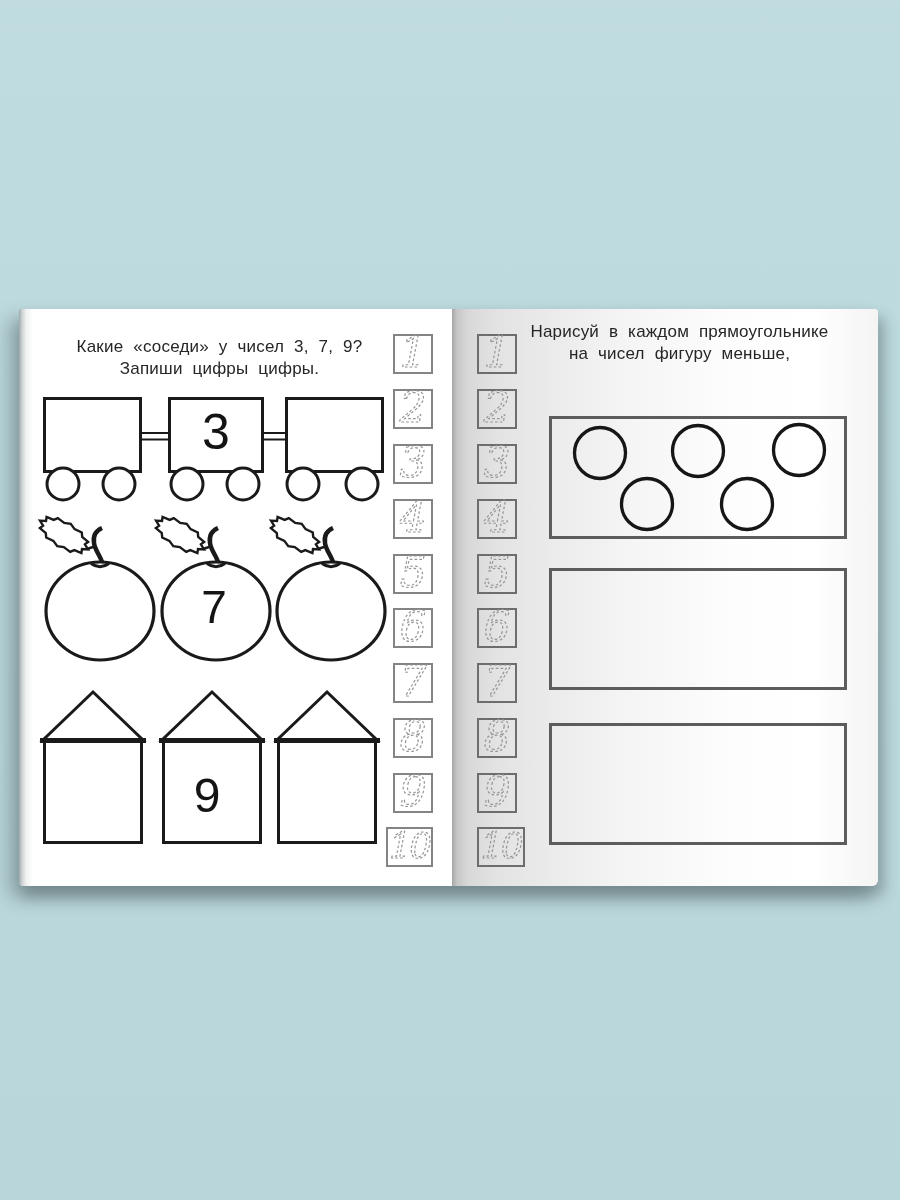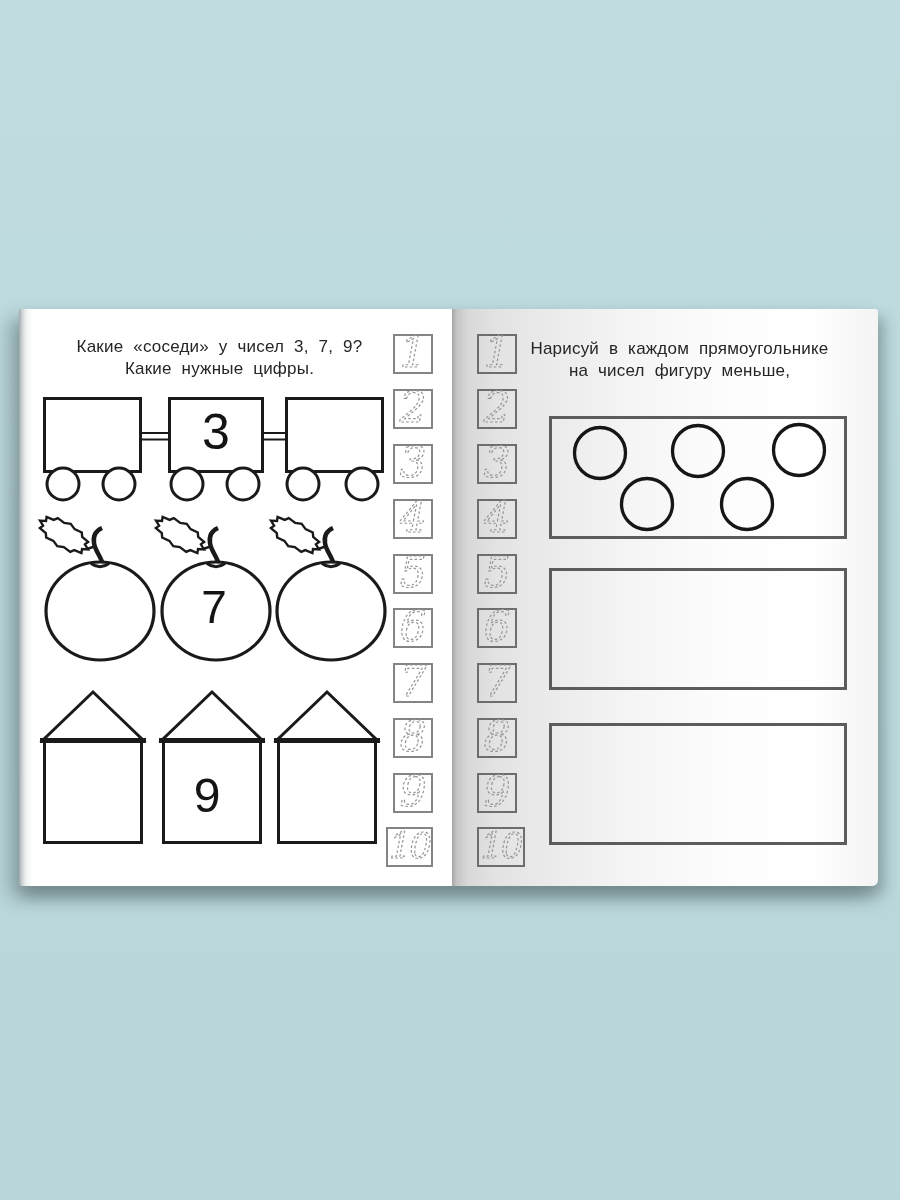--- a/index.html
+++ b/index.html
@@ -25,21 +25,21 @@
     left:433px; width:426px;
     background:linear-gradient(90deg,#a6a6a6 0px,#c6c6c6 5px,#d8d8d8 16px,#e3e3e3 45px,
                #ebebeb 100px,#f5f5f5 180px,#fdfdfd 280px,#ffffff 360px,#f4f4f4 426px);
     border-radius:0 3px 6px 0;
   }
   .title {
     position:absolute; text-align:center; color:#262626;
     font-size:17px; line-height:22px; word-spacing:5px; letter-spacing:.2px;
   }
   .title-left  { left:13px; top:27px; width:375px; }
-  .title-right { left:55px; top:29px; width:345px; }
+  .title-right { left:55px; top:12px; width:345px; }
 
   .fig { position:absolute; }
   .fig svg { display:block; overflow:visible; width:100%; height:100%; }
   .ink { stroke:#1a1a1a; fill:#ffffff; }
   .ink-line { stroke:#1a1a1a; fill:none; }
 
   .figure-num {
     position:absolute; display:flex; align-items:center; justify-content:center;
     color:#141414; font-family:"Liberation Sans",sans-serif;
   }
@@ -68,21 +68,21 @@
 </head>
 <body>
 
 <div class="scene">
   <div class="book">
 
     <div class="page page-left">
 
       <div class="title title-left">
         <div>Какие «соседи» у чисел 3, 7, 9?</div>
-        <div>Какие нужные цифры.</div>
+        <div>Запиши цифры цифры.</div>
       </div>
 
       <div class="fig" style="left:16px;top:84px;width:356px;height:110px">
         <svg viewBox="0 0 356 110">
           <rect class="ink" x="9.5" y="5.5" width="96" height="73" stroke-width="3"></rect>
           <rect class="ink" x="134.5" y="5.5" width="93" height="73" stroke-width="3"></rect>
           <rect class="ink" x="251.5" y="5.5" width="96" height="73" stroke-width="3"></rect>
           <path class="ink-line" d="M105,40 H135 M105,46.5 H135" stroke-width="2.2"></path>
           <path class="ink-line" d="M227,40 H252 M227,46.5 H252" stroke-width="2.2"></path>
           <circle class="ink" cx="28" cy="91" r="16" stroke-width="3"></circle>

